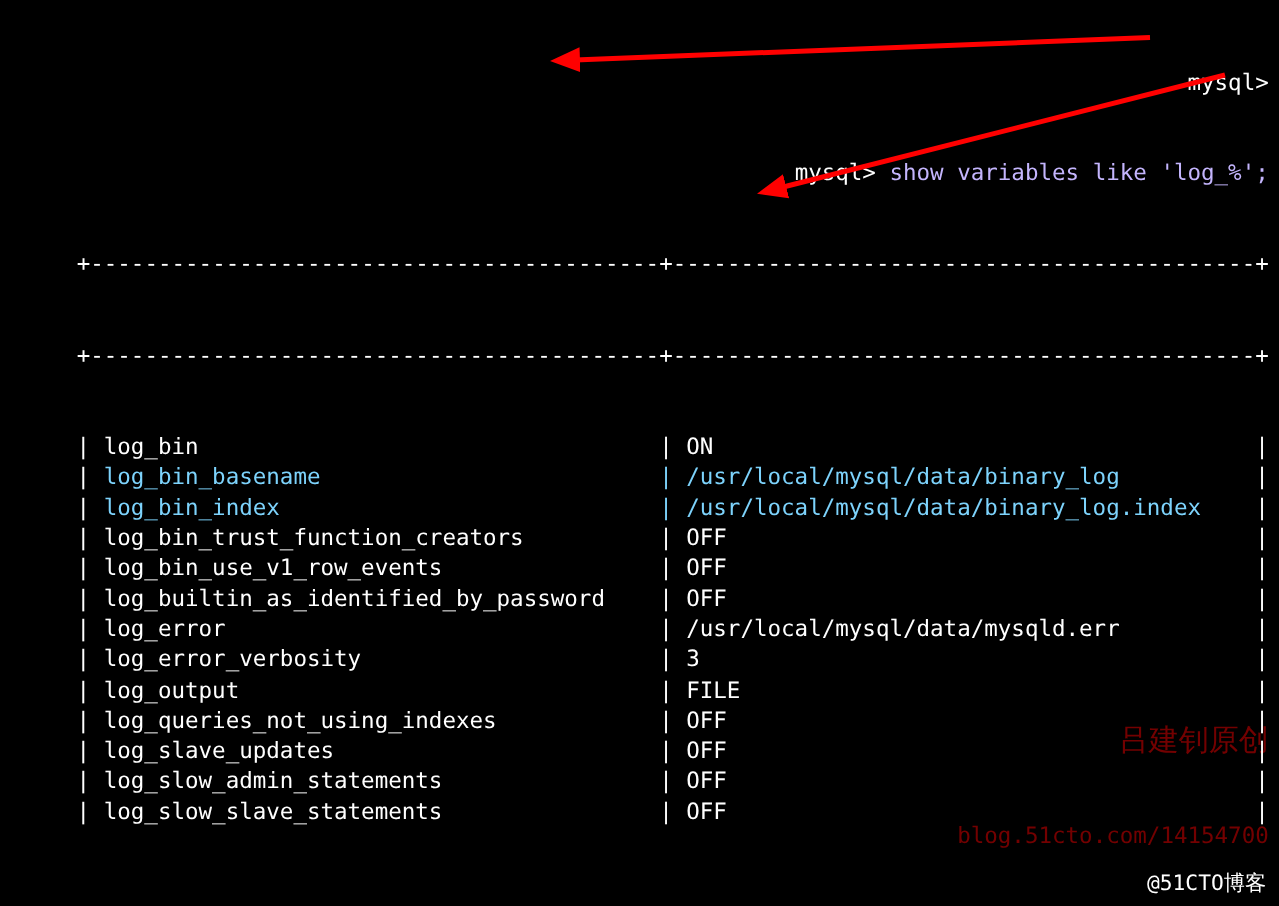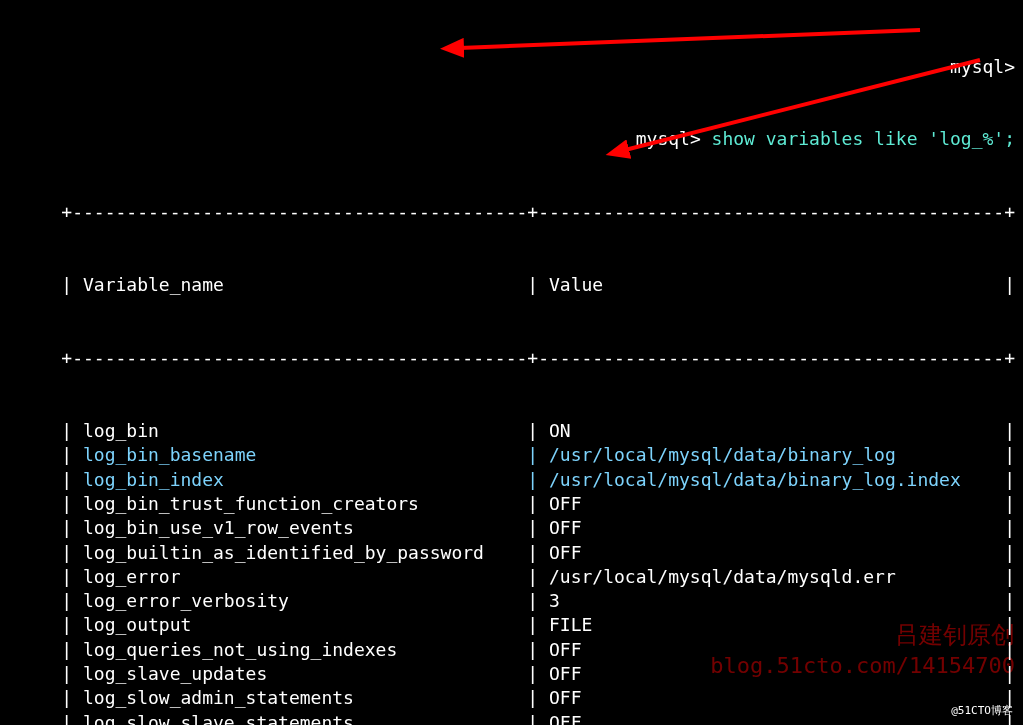--- a/index.html
+++ b/index.html
@@ -15,71 +15,71 @@
     overflow: hidden;
     position: relative;
   }
   .terminal {
     padding: 6px 8px 2px 8px;
     white-space: pre;
     position: relative;
     z-index: 5;
   }
   .prompt { color: #fff; }
-  .cmd    { color: #5eead4; }
+  .cmd    { color: #c4b5fd; }
   .sep    { color: #fff; }
   .rowline { display: block; text-align: right; }
   .pipe { color: #fff; }
   .key  { color: #fff; display:inline-block; }
   .val  { color: #fff; display:inline-block; }
   .hl   { color: #7dd3fc; }
   .footer-right {
     position: absolute;
     right: 10px;
     bottom: 6px;
     color: #fff;
-    font-size: 11px;
+    font-size: 17px;
     z-index: 20;
   }
   .watermark {
     position: absolute;
     right: 8px;
     bottom: 44px;
     text-align: right;
     color: #ff0000;
     opacity: 0.45;
     line-height: 1.35;
     z-index: 3;
     pointer-events: none;
   }
   .watermark .wm1 {
     font-family: "Songti SC", "SimSun", serif;
     font-size: 24px;
   }
   .watermark .wm2 {
-    font-size: 22px;
+    font-size: 18px;
+    margin-top: 47px;
   }
   
   .arrows {
     position: absolute;
     left: 0; top: 0;
     width: 1023px;
     height: 725px;
     z-index: 10;
     pointer-events: none;
   }
 </style>
 </head>
 <body>
 
 <div class="terminal">
   <span class="rowline"><span class="prompt">mysql&gt;</span></span>
   <span class="rowline"><span class="prompt">mysql&gt; </span><span class="cmd">show variables like 'log_%';</span></span>
   <span class="rowline sep" id="sep-top">+------------------------------------------+-------------------------------------------+</span>
-  <span class="rowline"><span class="pipe">| </span><span class="key" id="hdr-name">Variable_name                           </span><span class="pipe"> | </span><span class="val" id="hdr-val">Value                                    </span><span class="pipe"> |</span></span>
   <span class="rowline sep" id="sep-mid">+------------------------------------------+-------------------------------------------+</span>
   <span id="rows-container"><span class="rowline"><span class="pipe">| </span><span class="key">log_bin                                 </span><span class="pipe"> | </span><span class="val">ON                                       </span><span class="pipe"> |</span></span><span class="rowline"><span class="pipe">| </span><span class="key hl">log_bin_basename                        </span><span class="pipe hl"> | </span><span class="val hl">/usr/local/mysql/data/binary_log         </span><span class="pipe"> |</span></span><span class="rowline"><span class="pipe">| </span><span class="key hl">log_bin_index                           </span><span class="pipe hl"> | </span><span class="val hl">/usr/local/mysql/data/binary_log.index   </span><span class="pipe"> |</span></span><span class="rowline"><span class="pipe">| </span><span class="key">log_bin_trust_function_creators         </span><span class="pipe"> | </span><span class="val">OFF                                      </span><span class="pipe"> |</span></span><span class="rowline"><span class="pipe">| </span><span class="key">log_bin_use_v1_row_events               </span><span class="pipe"> | </span><span class="val">OFF                                      </span><span class="pipe"> |</span></span><span class="rowline"><span class="pipe">| </span><span class="key">log_builtin_as_identified_by_password   </span><span class="pipe"> | </span><span class="val">OFF                                      </span><span class="pipe"> |</span></span><span class="rowline"><span class="pipe">| </span><span class="key">log_error                               </span><span class="pipe"> | </span><span class="val">/usr/local/mysql/data/mysqld.err         </span><span class="pipe"> |</span></span><span class="rowline"><span class="pipe">| </span><span class="key">log_error_verbosity                     </span><span class="pipe"> | </span><span class="val">3                                        </span><span class="pipe"> |</span></span><span class="rowline"><span class="pipe">| </span><span class="key">log_output                              </span><span class="pipe"> | </span><span class="val">FILE                                     </span><span class="pipe"> |</span></span><span class="rowline"><span class="pipe">| </span><span class="key">log_queries_not_using_indexes           </span><span class="pipe"> | </span><span class="val">OFF                                      </span><span class="pipe"> |</span></span><span class="rowline"><span class="pipe">| </span><span class="key">log_slave_updates                       </span><span class="pipe"> | </span><span class="val">OFF                                      </span><span class="pipe"> |</span></span><span class="rowline"><span class="pipe">| </span><span class="key">log_slow_admin_statements               </span><span class="pipe"> | </span><span class="val">OFF                                      </span><span class="pipe"> |</span></span><span class="rowline"><span class="pipe">| </span><span class="key">log_slow_slave_statements               </span><span class="pipe"> | </span><span class="val">OFF                                      </span><span class="pipe"> |</span></span></span>
   
   
 </div>
 
 <div class="watermark">
   <div class="wm1">吕建钊原创</div>
   <div class="wm2">blog.51cto.com/14154700</div>
 </div>

